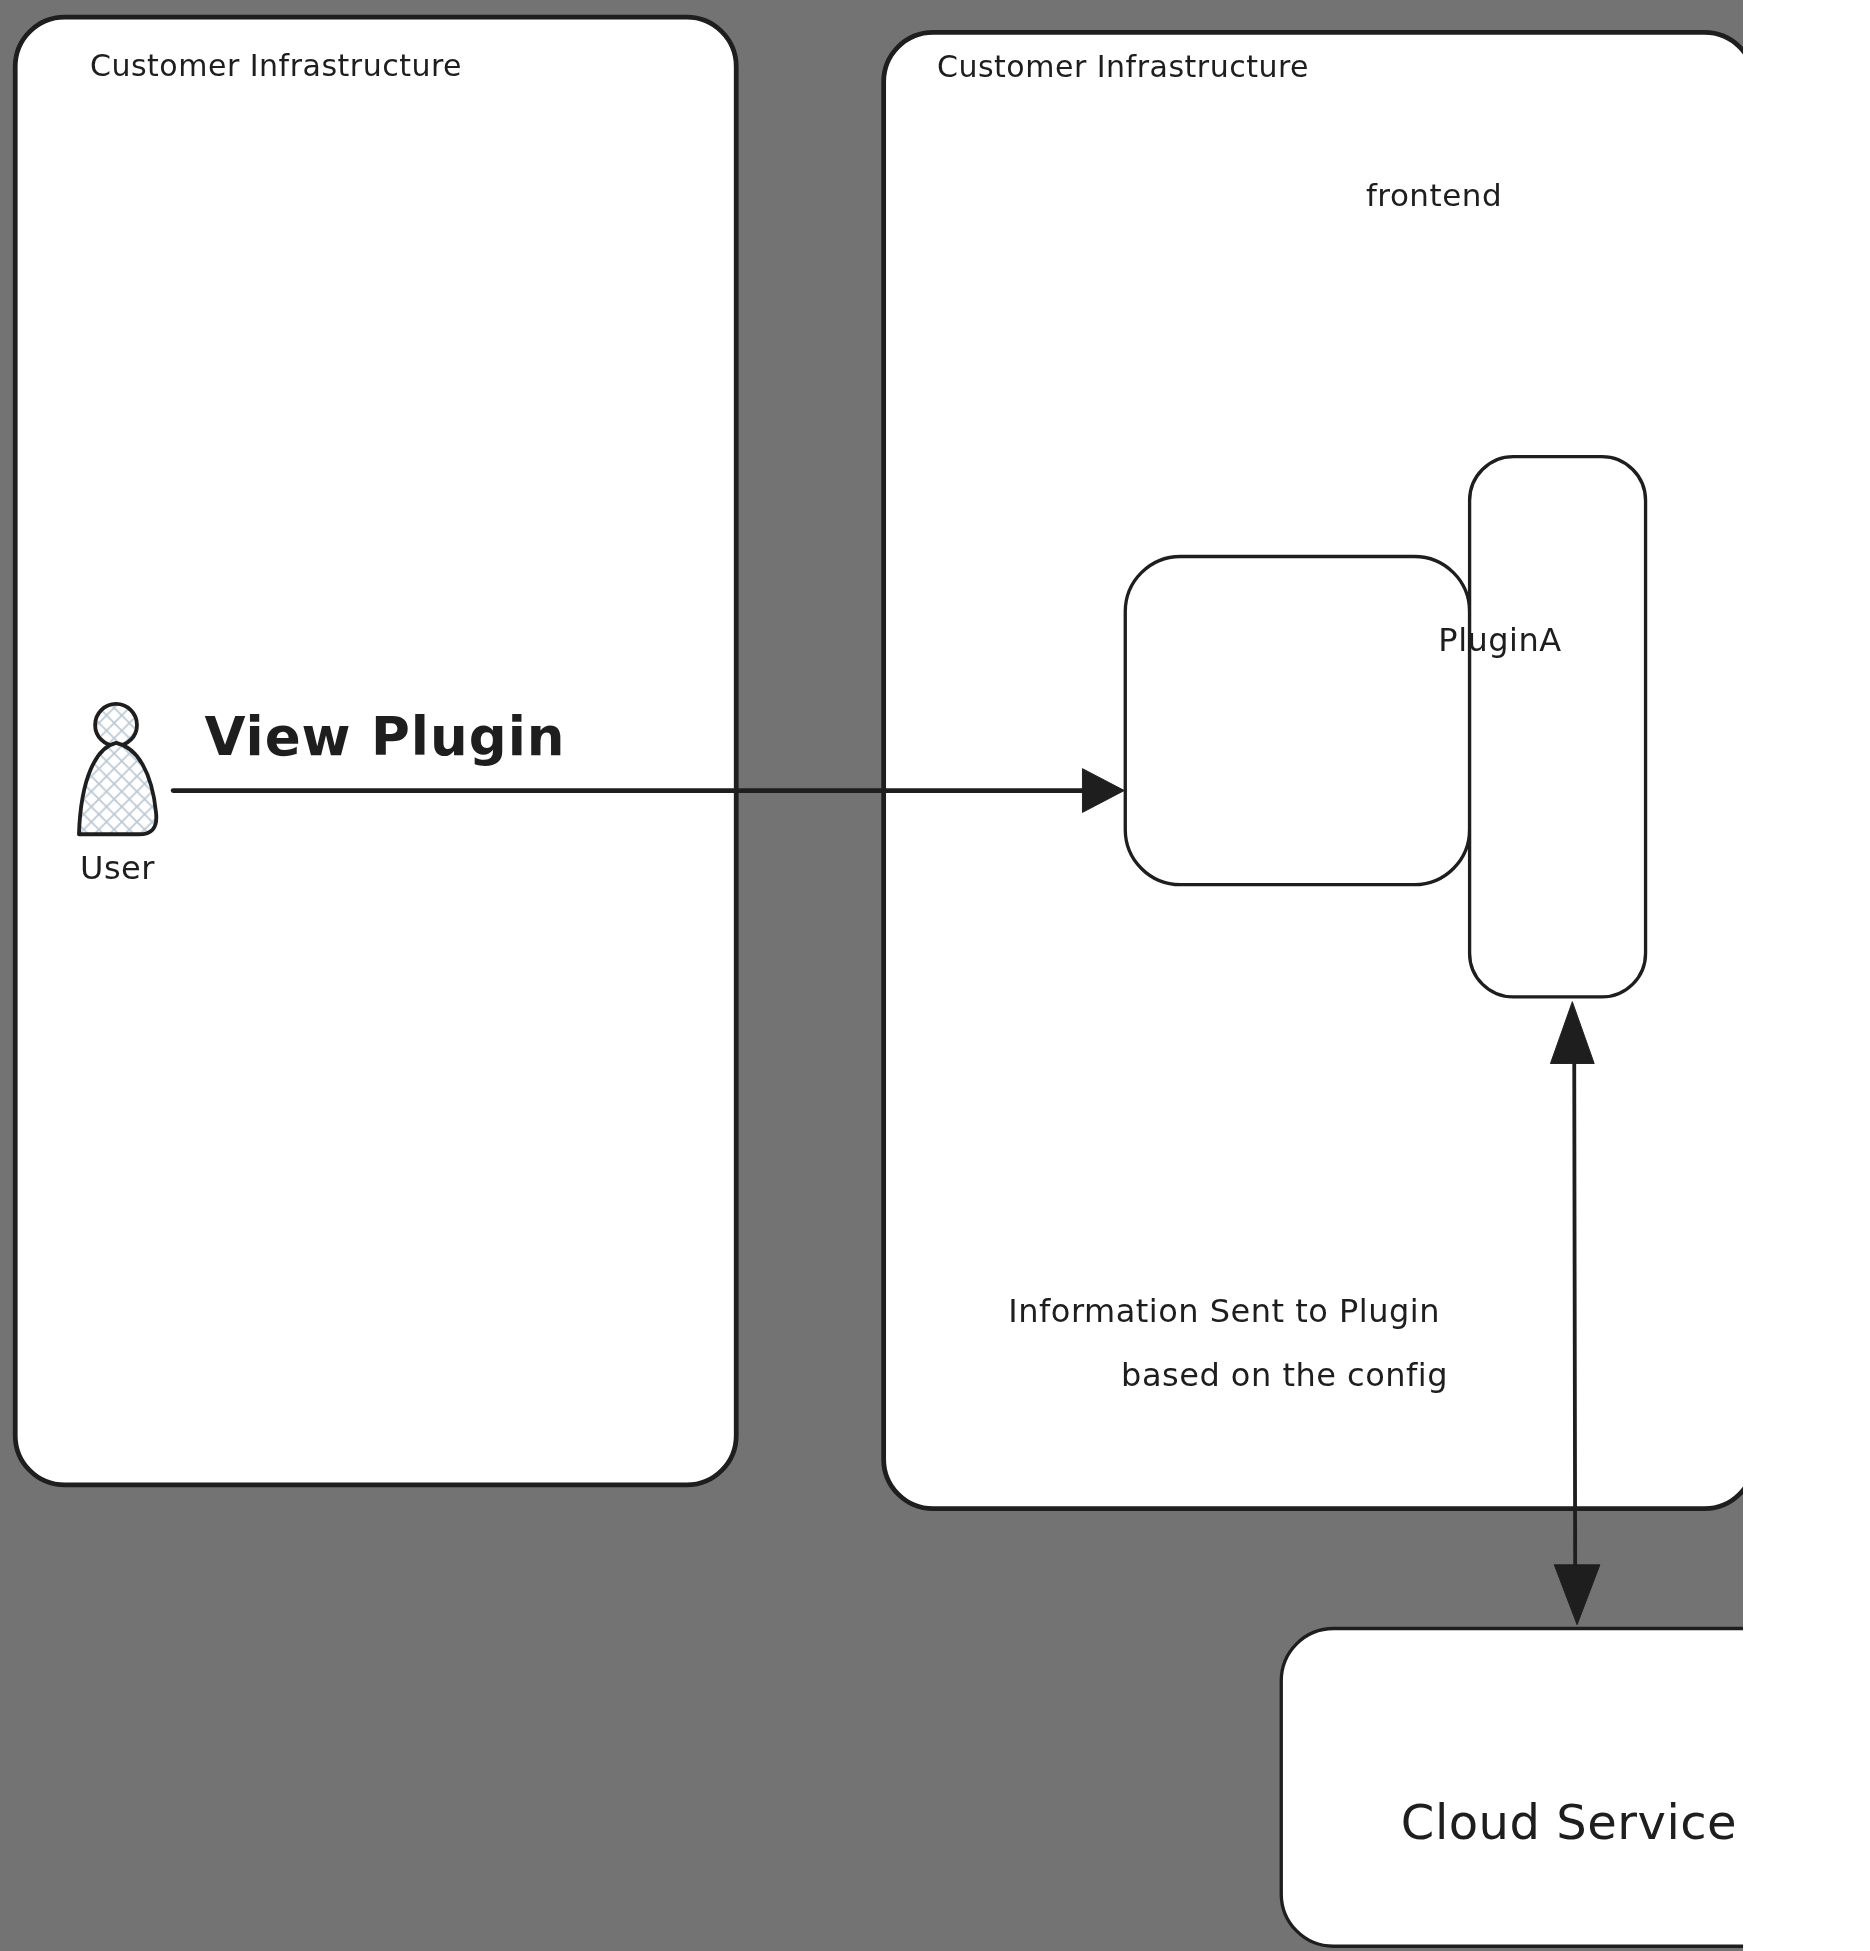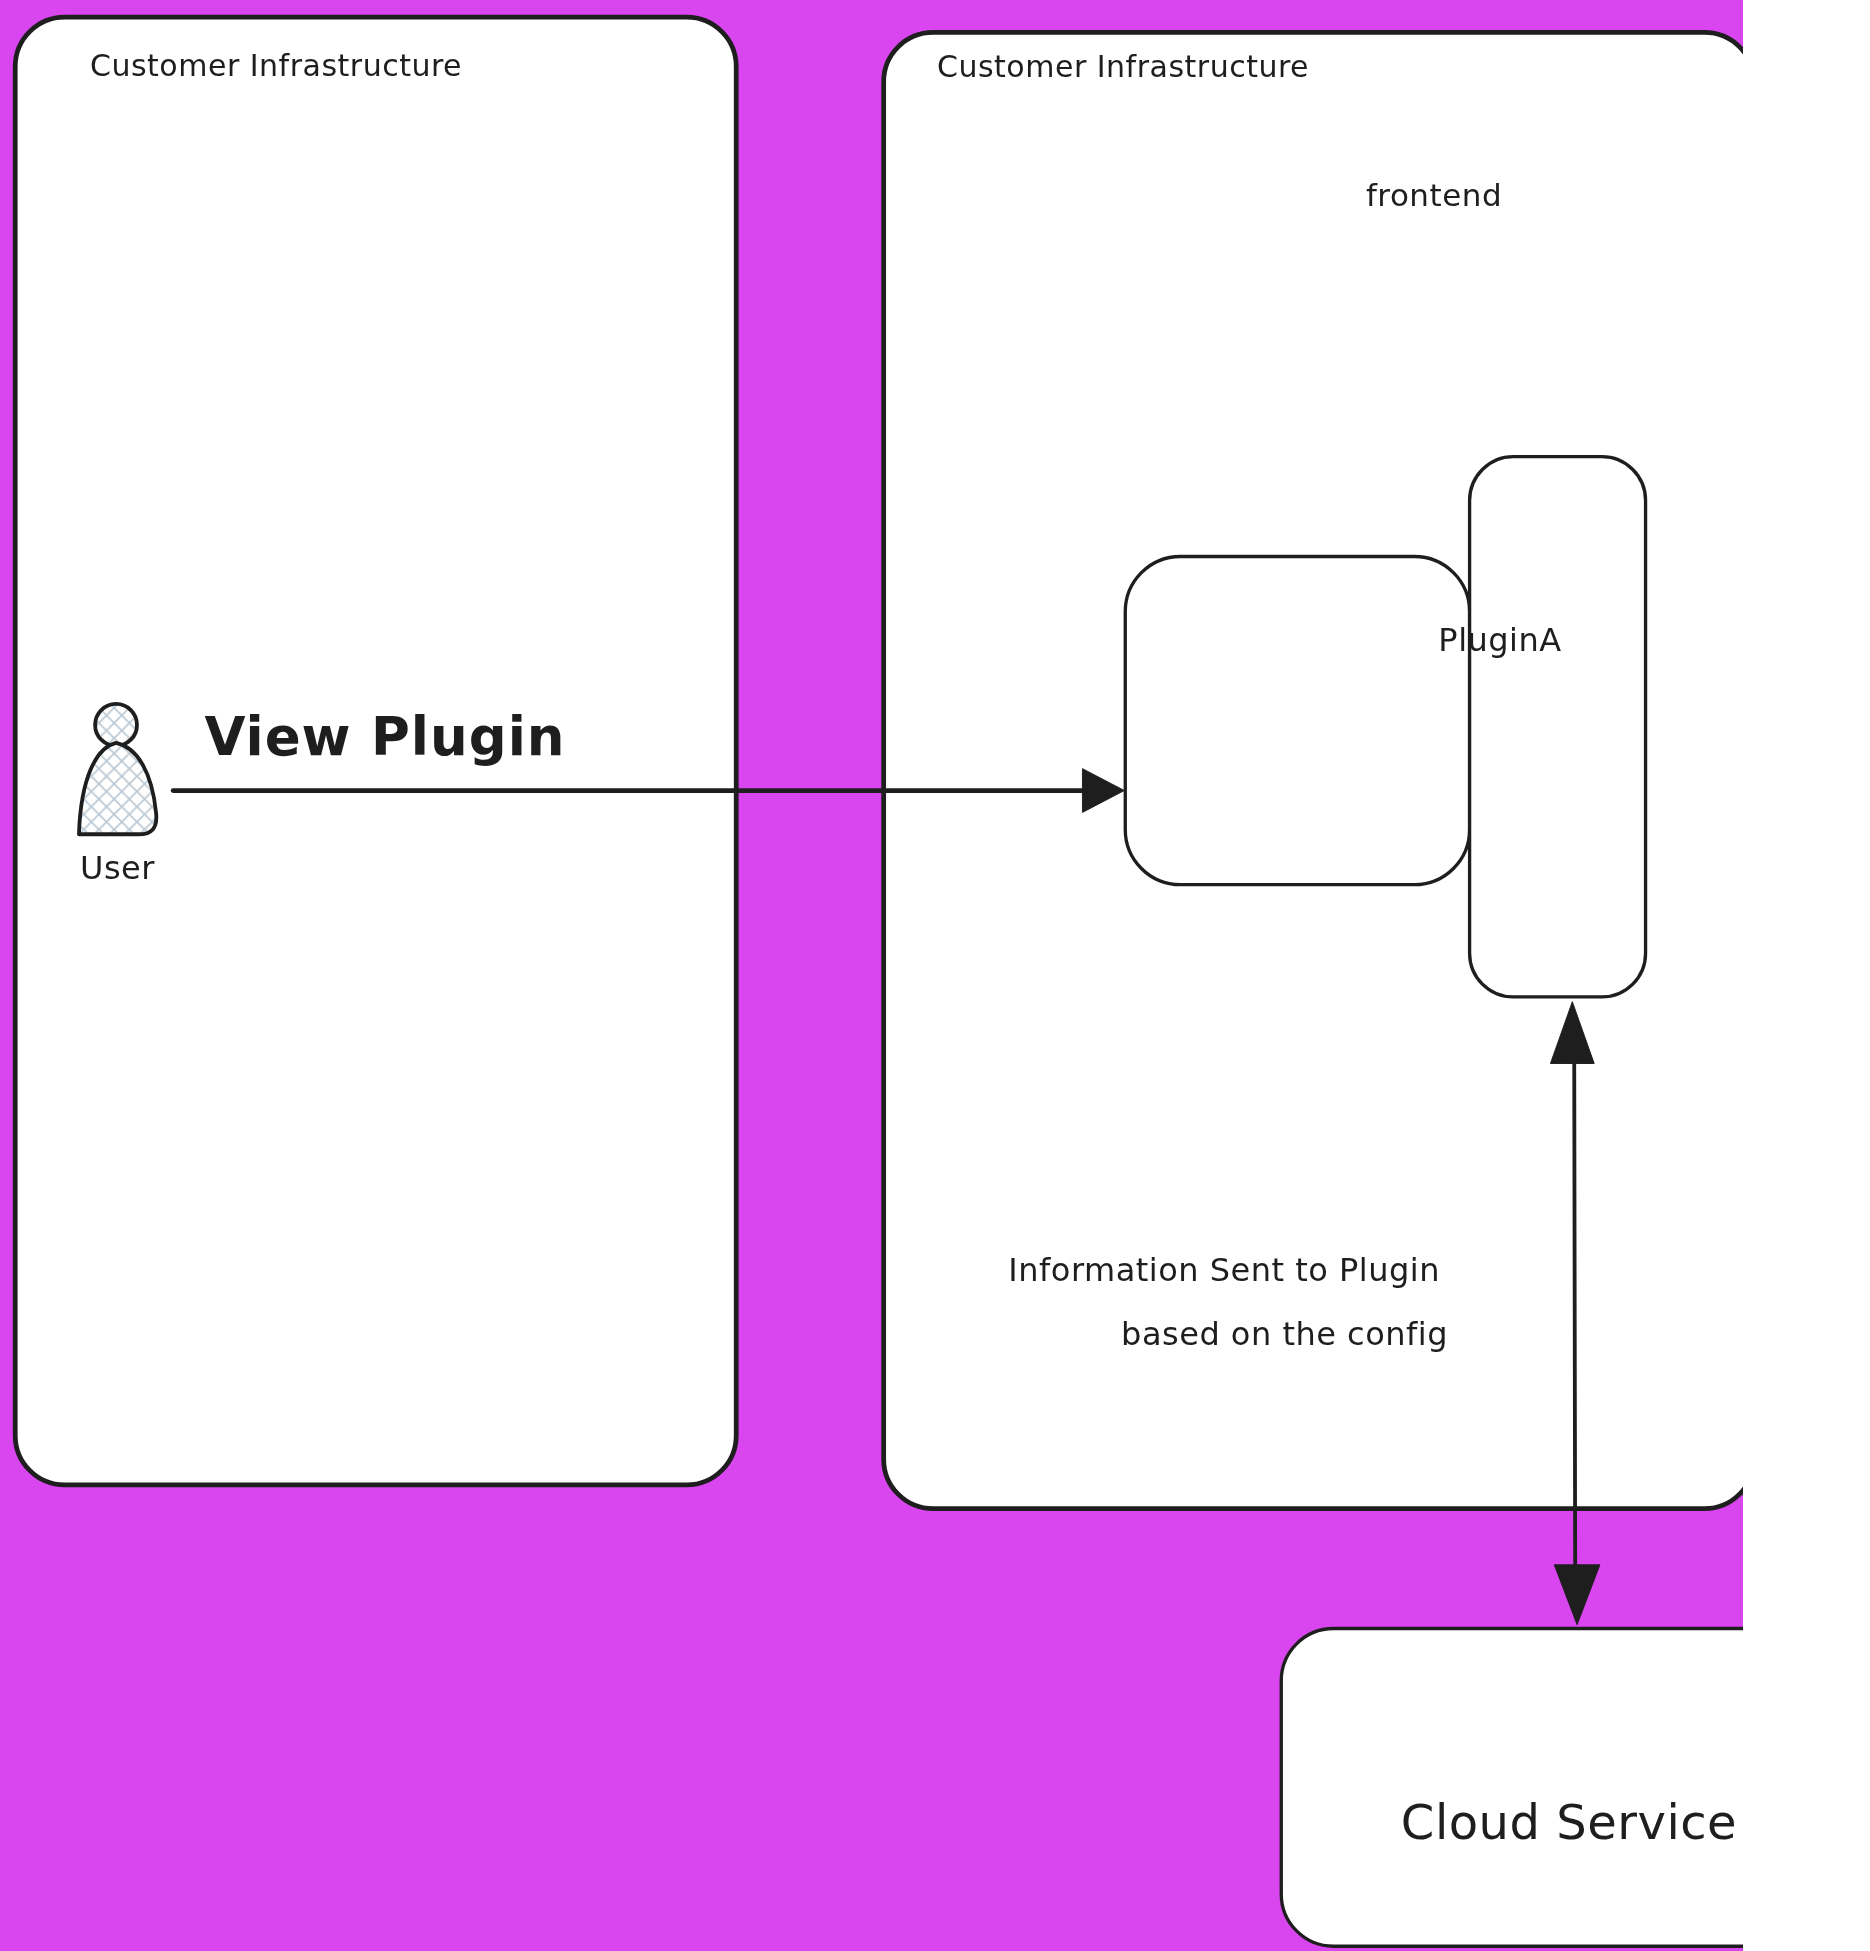--- a/index.html
+++ b/index.html
@@ -1,36 +1,36 @@
 <!DOCTYPE html>
 <html style="font-size:15px"><head>
 <meta charset="utf-8">
 <style>
   html, body { margin: 0; padding: 0; background: #ffffff; }
   #canvas {
     position: relative;
     width: 1743px;
     height: 1952px;
-    background: #d946ef;
+    background: #737373;
     font-family: "DejaVu Sans", sans-serif;
     color: #1e1e1e;
     overflow: hidden;
   }
   #shapes { position: absolute; left: 0; top: 0; width: 1871px; height: 1952px; }
   .label {
     position: absolute;
     color: #1e1e1e;
     white-space: nowrap;
     letter-spacing: 0.5px;
   }
   .container-label { font-size: 30px; font-weight: 500; }
   .region-label    { font-size: 31px; font-weight: 500; margin-left: 36px; }
   .node-label      { font-size: 32px; font-weight: 500; }
   .centered { transform: translateX(-50%); text-align: center; }
-  .right-aligned { text-align: center; }
+  .right-aligned { text-align: center; margin-top: 41px; }
   .arrow-label-big { font-size: 53px; font-weight: 700; letter-spacing: 1px; }
   .arrow-label { font-size: 32px; font-weight: 500; }
   .idp-label { line-height: 1.32; }
   .stroke-shape { fill: #ffffff; stroke: #1e1e1e; }
   .thick { stroke-width: 5px; }
   .thin  { stroke-width: 3.5px; }
   .arrow-line { stroke: #1e1e1e; fill: none; stroke-linecap: round; }
   .arrow-head { fill: #1e1e1e; stroke: #1e1e1e; stroke-linejoin: round; }
 </style>
 </head>

